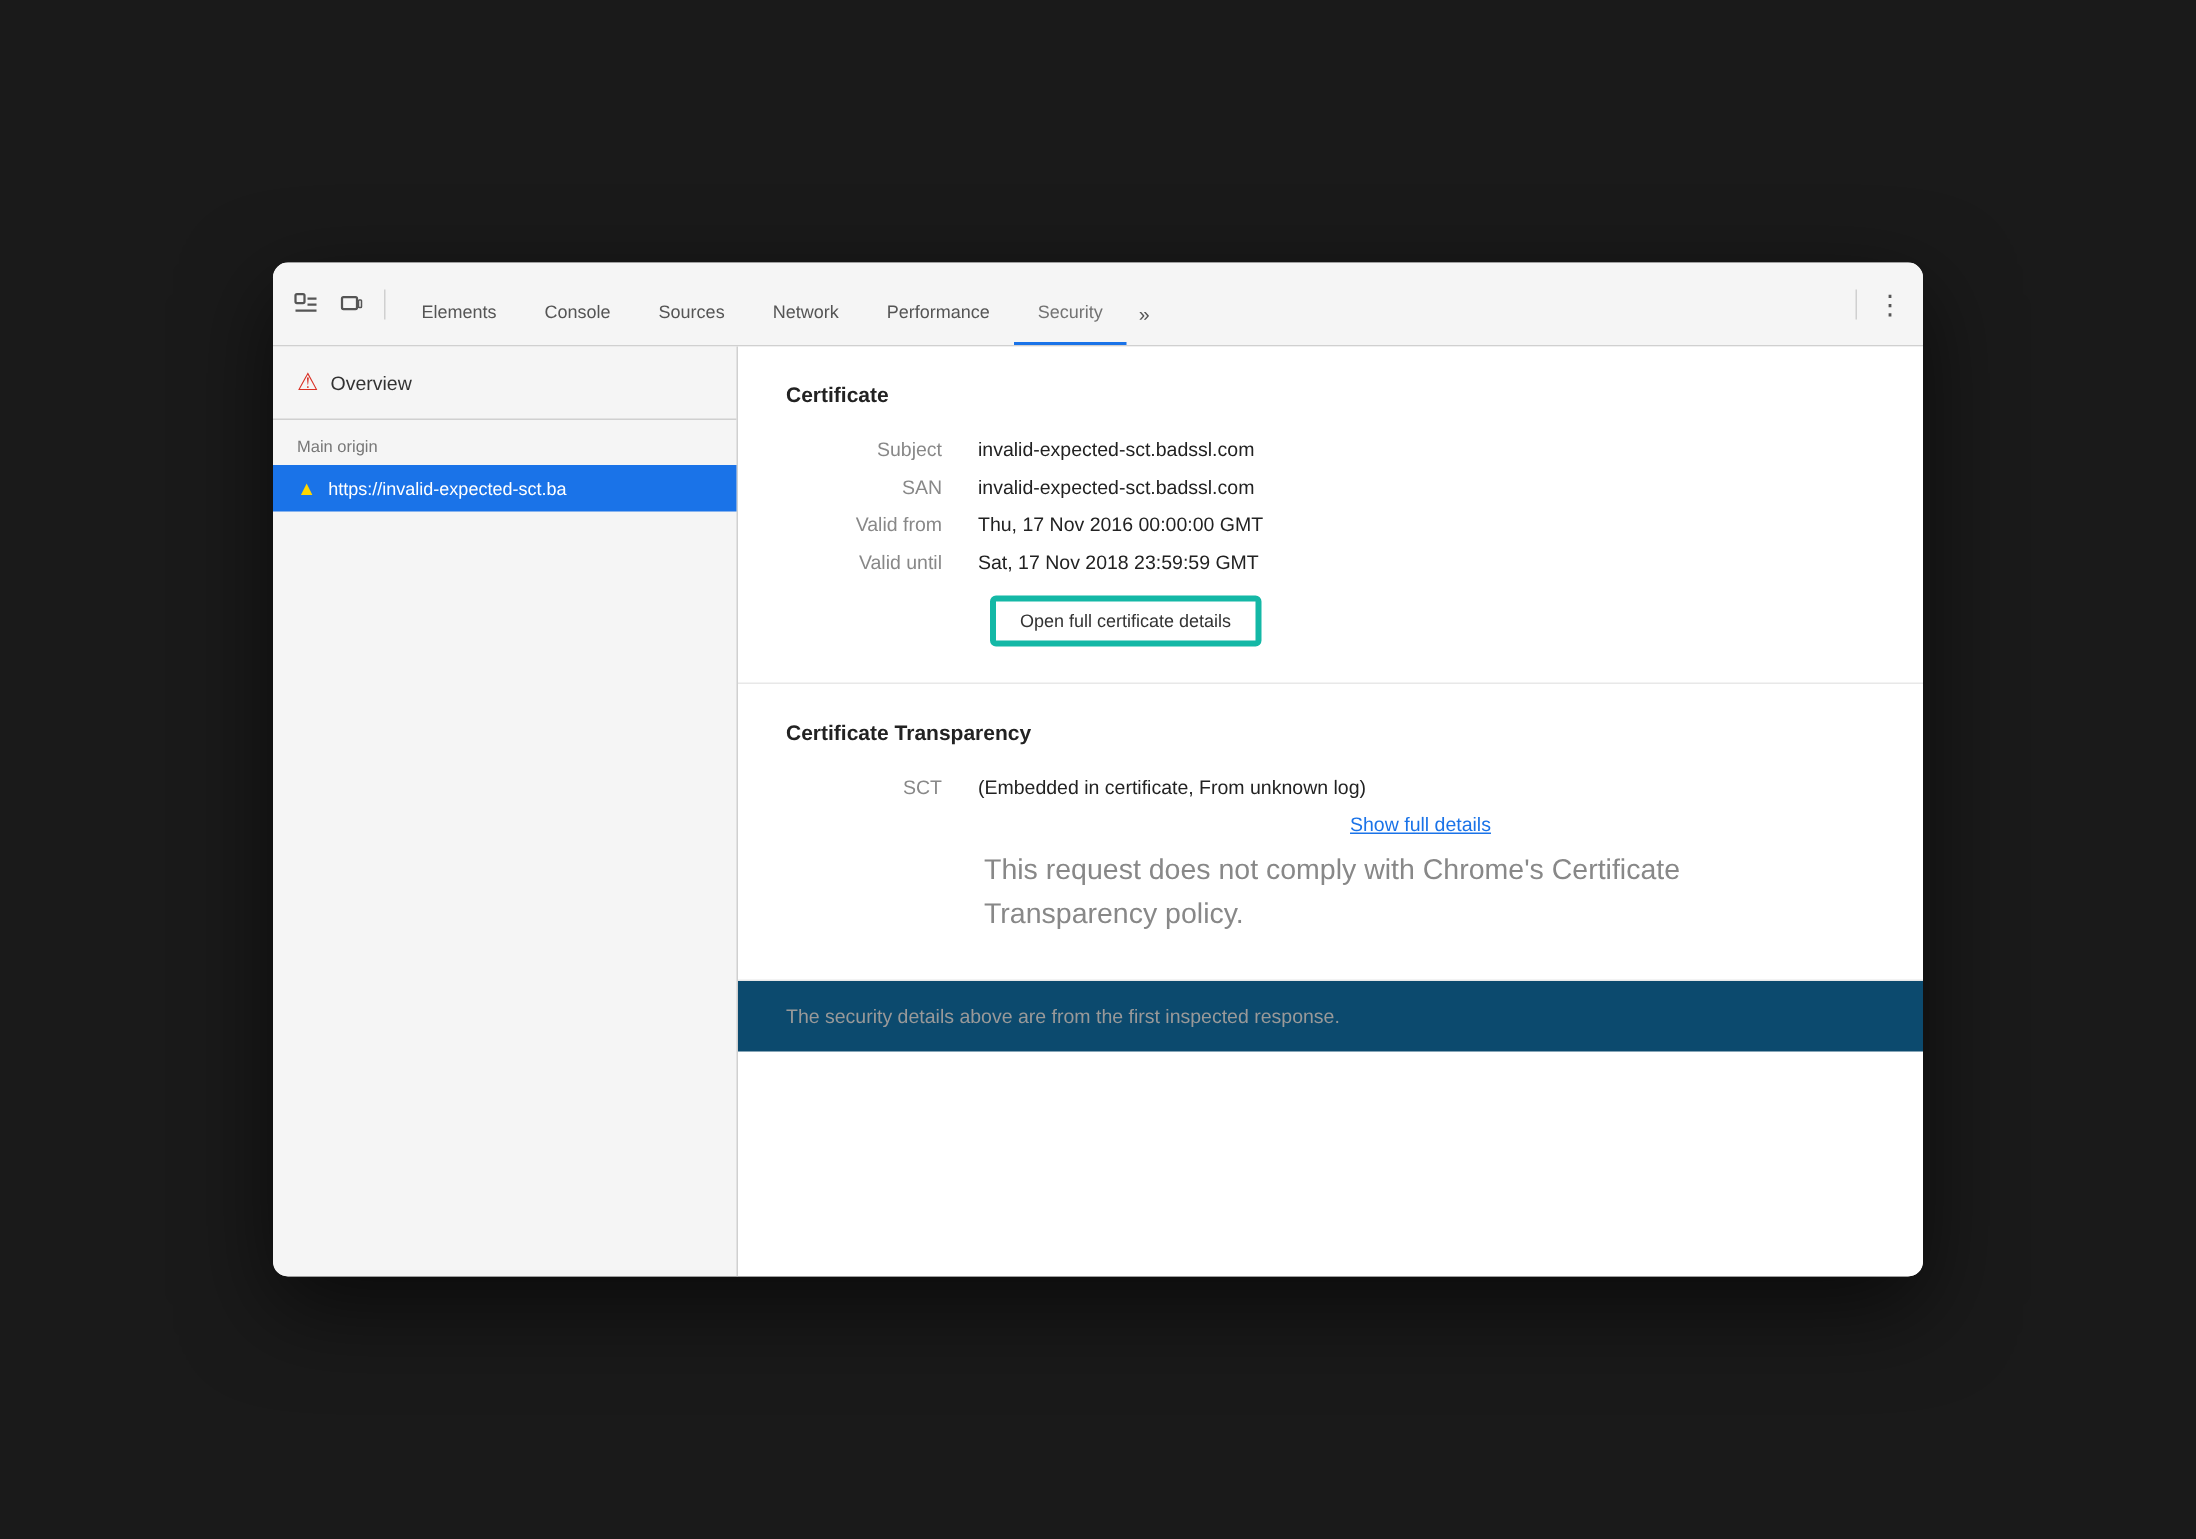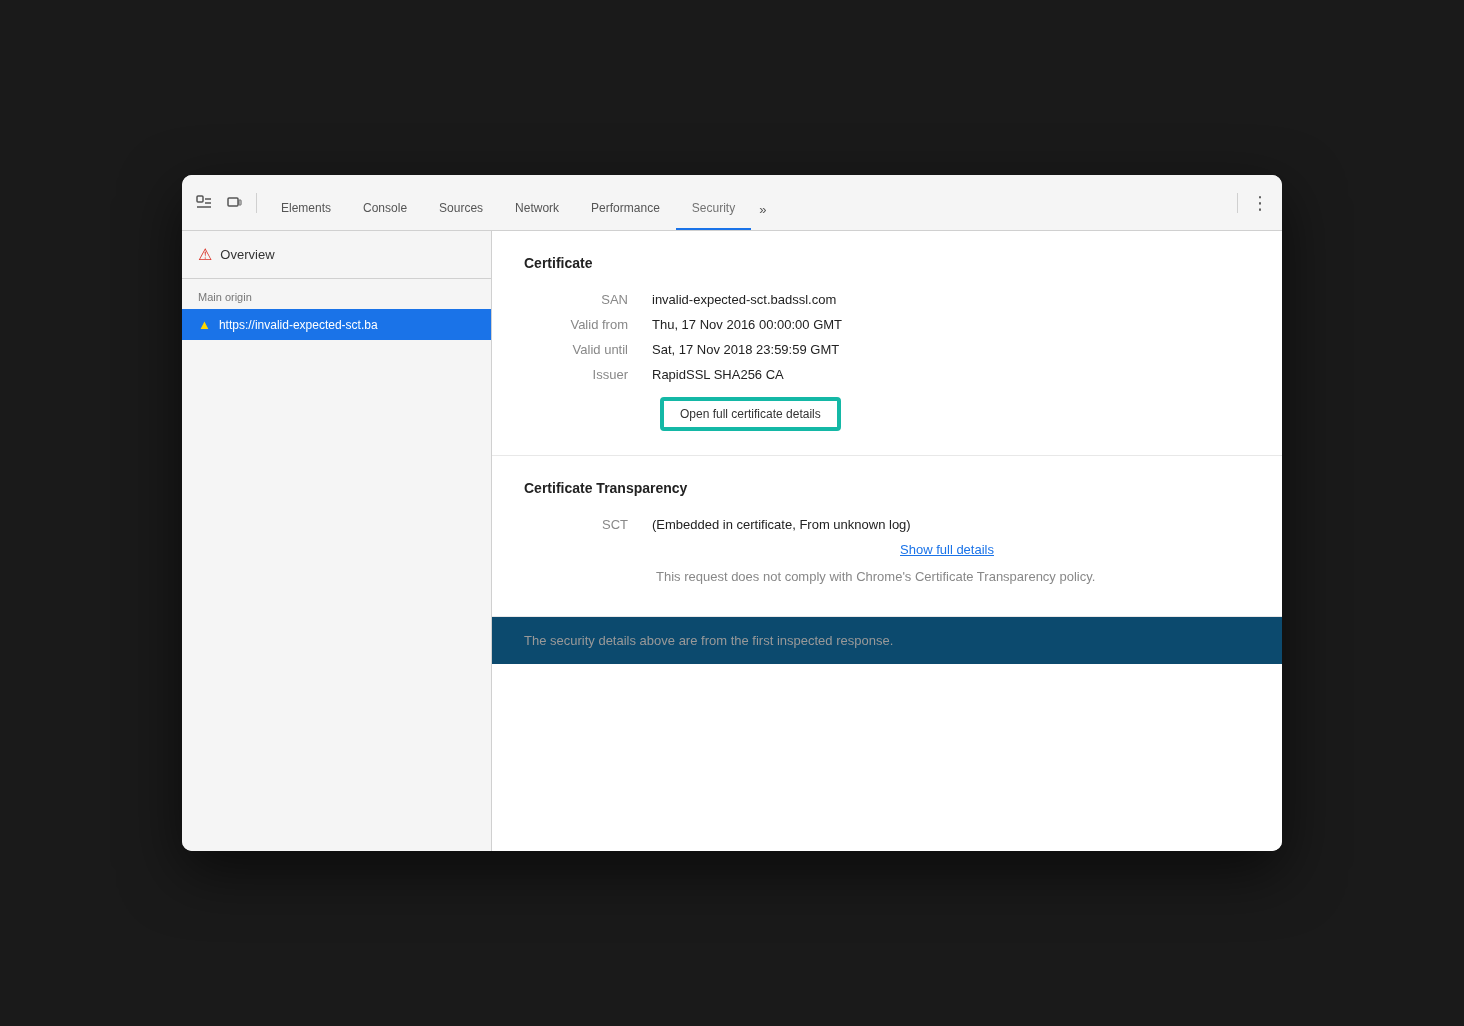--- a/index.html
+++ b/index.html
@@ -248,21 +248,21 @@
     .show-full-details-link {
       display: block;
       text-align: center;
       color: #1a73e8;
       font-size: 13px;
       text-decoration: underline;
       cursor: pointer;
       margin: 10px 0;
     }
     .ct-warning-text {
-      font-size: 13px;
+      font-size: 19px;
       color: #888;
       margin-top: 4px;
       padding: 0 4px;
       line-height: 1.5;
     }
     .footer-note {
       padding: 16px 32px;
       font-size: 13px;
       color: #999;
       background: #0c4a6e;
@@ -335,34 +335,34 @@
       </div>
     </div>
 
     <div class="content">
 
       <div class="section">
         <div class="section-title">Certificate</div>
         <table class="cert-table">
           <tbody>
             <tr>
+              <td>Subject</td>
+              <td>invalid-expected-sct.badssl.com</td>
+            </tr>
+            <tr>
               <td>SAN</td>
               <td>invalid-expected-sct.badssl.com</td>
             </tr>
             <tr>
               <td>Valid from</td>
               <td>Thu, 17 Nov 2016 00:00:00 GMT</td>
             </tr>
             <tr>
               <td>Valid until</td>
               <td>Sat, 17 Nov 2018 23:59:59 GMT</td>
-            </tr>
-            <tr>
-              <td>Issuer</td>
-              <td>RapidSSL SHA256 CA</td>
             </tr>
           </tbody>
         </table>
         <button class="open-cert-btn">Open full certificate details</button>
       </div>
 
       <div class="section">
         <div class="section-title">Certificate Transparency</div>
         <table class="sct-table">
           <tbody>

